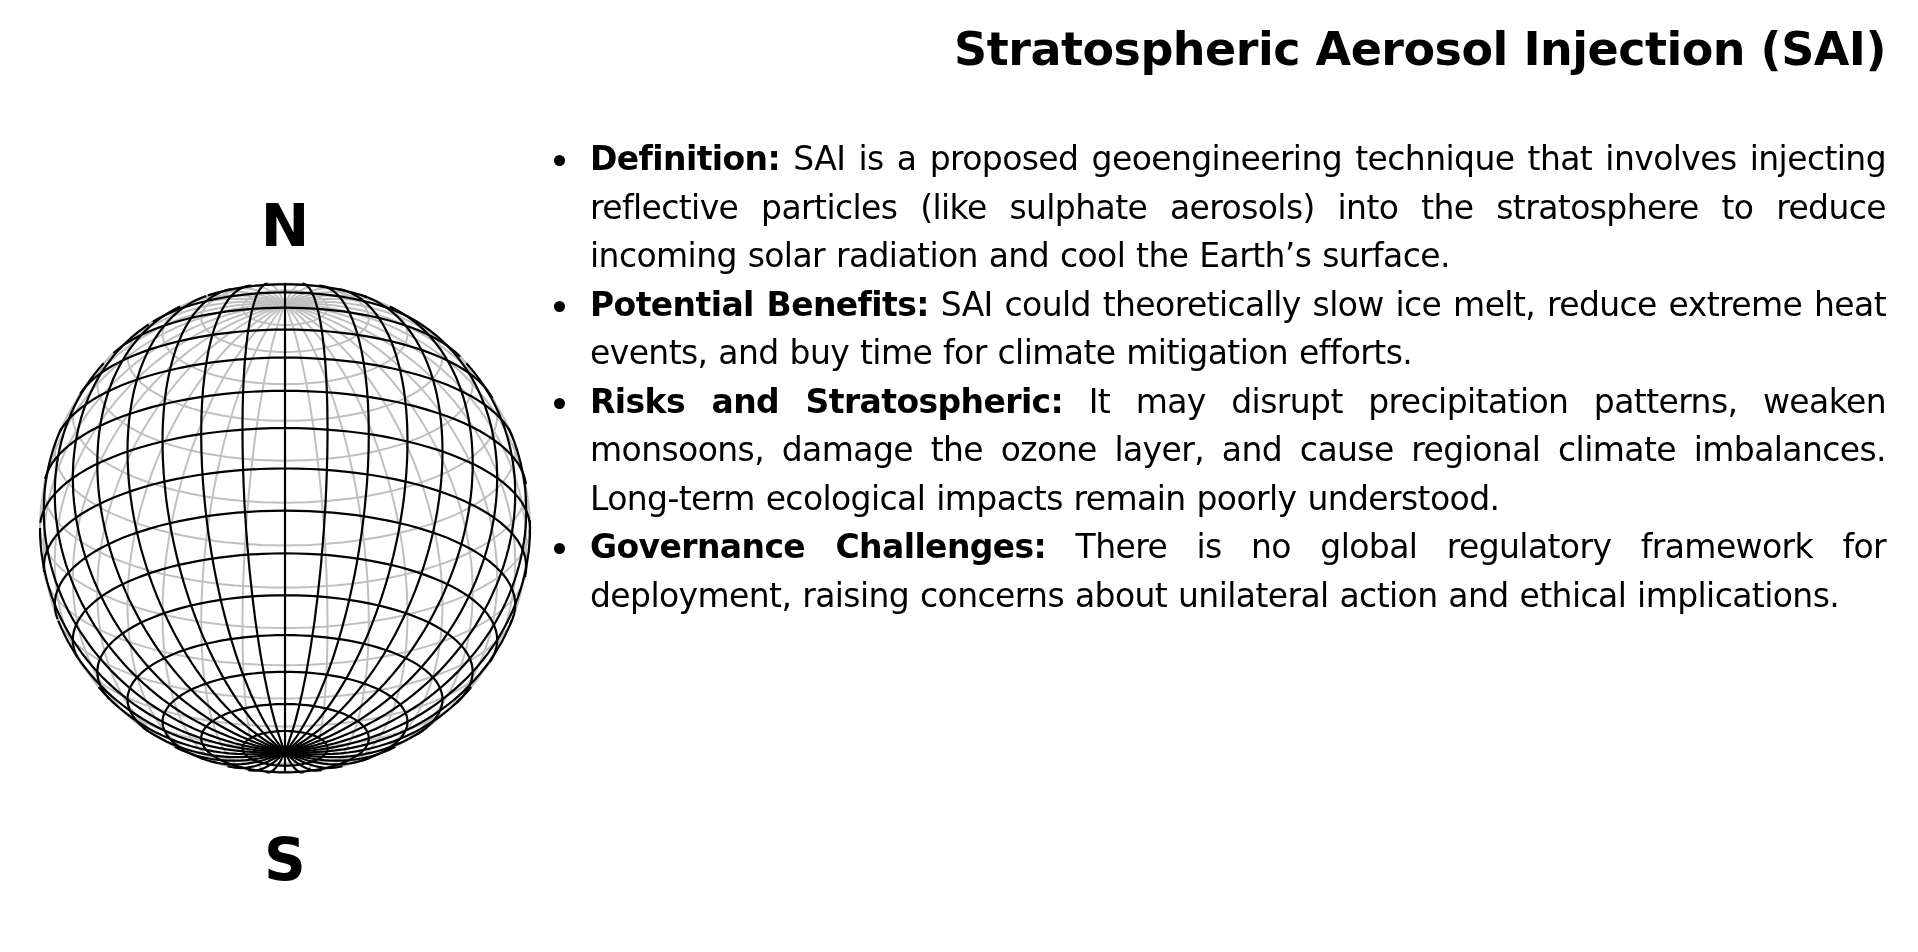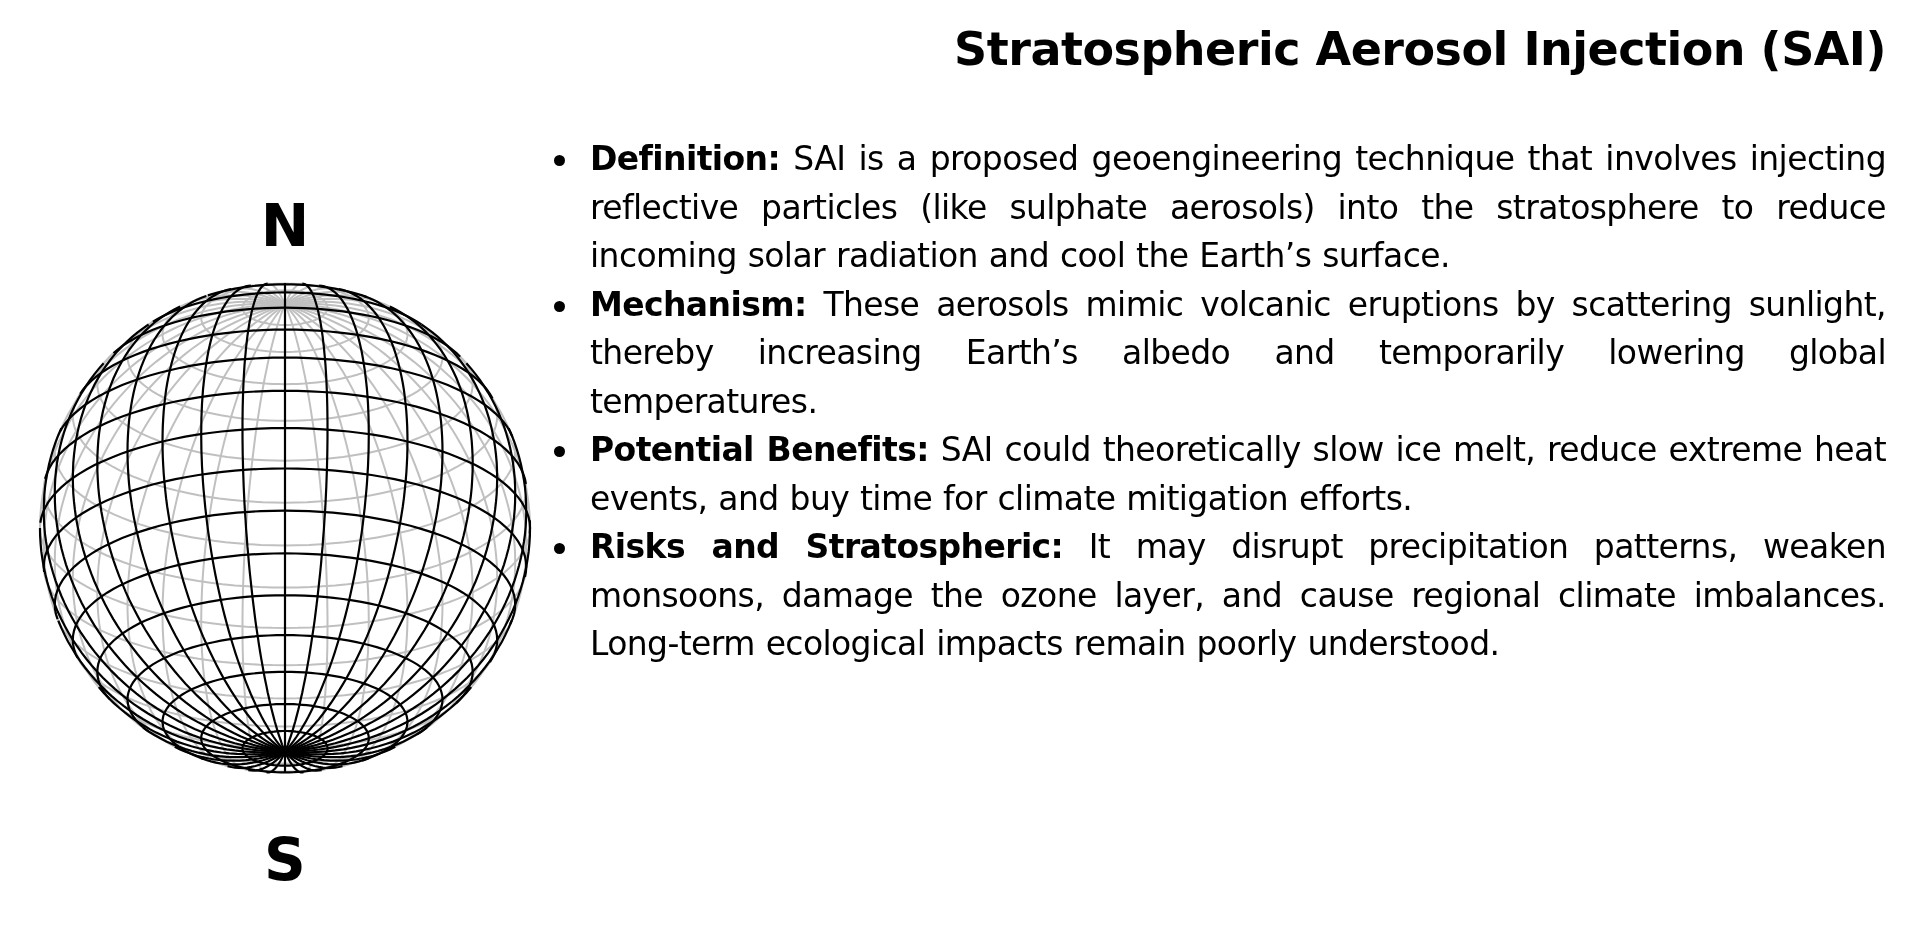--- a/index.html
+++ b/index.html
@@ -139,16 +139,16 @@
       <polyline points="83.5,83.1 87.8,79.5 92.5,75.9 97.6,72.5 103.2,69.2 109.1,66.0 115.5,63.0 122.3,60.1 129.4,57.3 136.9,54.7 144.7,52.3 152.8,50.0 161.2,47.9 169.8,46.0 178.7,44.3 187.7,42.8 197.0,41.4 206.4,40.3 216.0,39.3 225.6,38.6 235.4,38.1 245.2,37.8 255.0,37.7"></polyline>
       <polyline points="255.0,22.4 263.2,22.5 271.5,22.8 279.6,23.2 287.7,23.8 295.8,24.6 303.7,25.6 311.4,26.7 319.1,28.0 326.5,29.4 333.7,31.0 340.8,32.8 347.6,34.7 354.1,36.7 360.4,38.9 366.4,41.2 372.0,43.7 377.4,46.2 382.4,48.9 387.1,51.7 391.4,54.5"></polyline>
       <polyline points="122.9,51.7 127.6,48.9 132.6,46.2 138.0,43.7 143.6,41.2 149.6,38.9 155.9,36.7 162.4,34.7 169.2,32.8 176.3,31.0 183.5,29.4 190.9,28.0 198.6,26.7 206.3,25.6 214.2,24.6 222.3,23.8 230.4,23.2 238.5,22.8 246.8,22.5 255.0,22.4"></polyline>
       <polyline points="255.0,14.3 261.4,14.4 267.8,14.6 274.2,14.9 280.5,15.4 286.7,16.0 292.9,16.8 298.9,17.6 304.8,18.6 310.6,19.8 316.3,21.0 321.7,22.4 327.0,23.9 332.1,25.4 337.0,27.1"></polyline>
       <polyline points="177.9,25.4 183.0,23.9 188.3,22.4 193.7,21.0 199.4,19.8 205.2,18.6 211.1,17.6 217.1,16.8 223.3,16.0 229.5,15.4 235.8,14.9 242.2,14.6 248.6,14.4 255.0,14.3"></polyline>
     </g>
 </svg>
 
 <ul class="bullets">
   <li><span class="dot"></span><b>Definition:</b><span> SAI is a proposed geoengineering technique that involves injecting reflective particles (like sulphate aerosols) into the stratosphere to reduce incoming solar radiation and cool the Earth’s surface.</span></li>
-  <li><span class="dot"></span><b>Mechanism:</b><span> These aerosols mimic volcanic eruptions by scattering sunlight, thereby increasing Earth’s albedo and temporarily lowering global temperatures.</span></li>
   <li><span class="dot"></span><b>Potential Benefits:</b><span> SAI could theoretically slow ice melt, reduce extreme heat events, and buy time for climate mitigation efforts.</span></li>
   <li><span class="dot"></span><b>Risks and Stratospheric:</b><span> It may disrupt precipitation patterns, weaken monsoons, damage the ozone layer, and cause regional climate imbalances. Long-term ecological impacts remain poorly understood.</span></li>
+  <li><span class="dot"></span><b>Governance Challenges:</b><span> There is no global regulatory framework for deployment, raising concerns about unilateral action and ethical implications.</span></li>
 </ul>
 
 </body></html>

